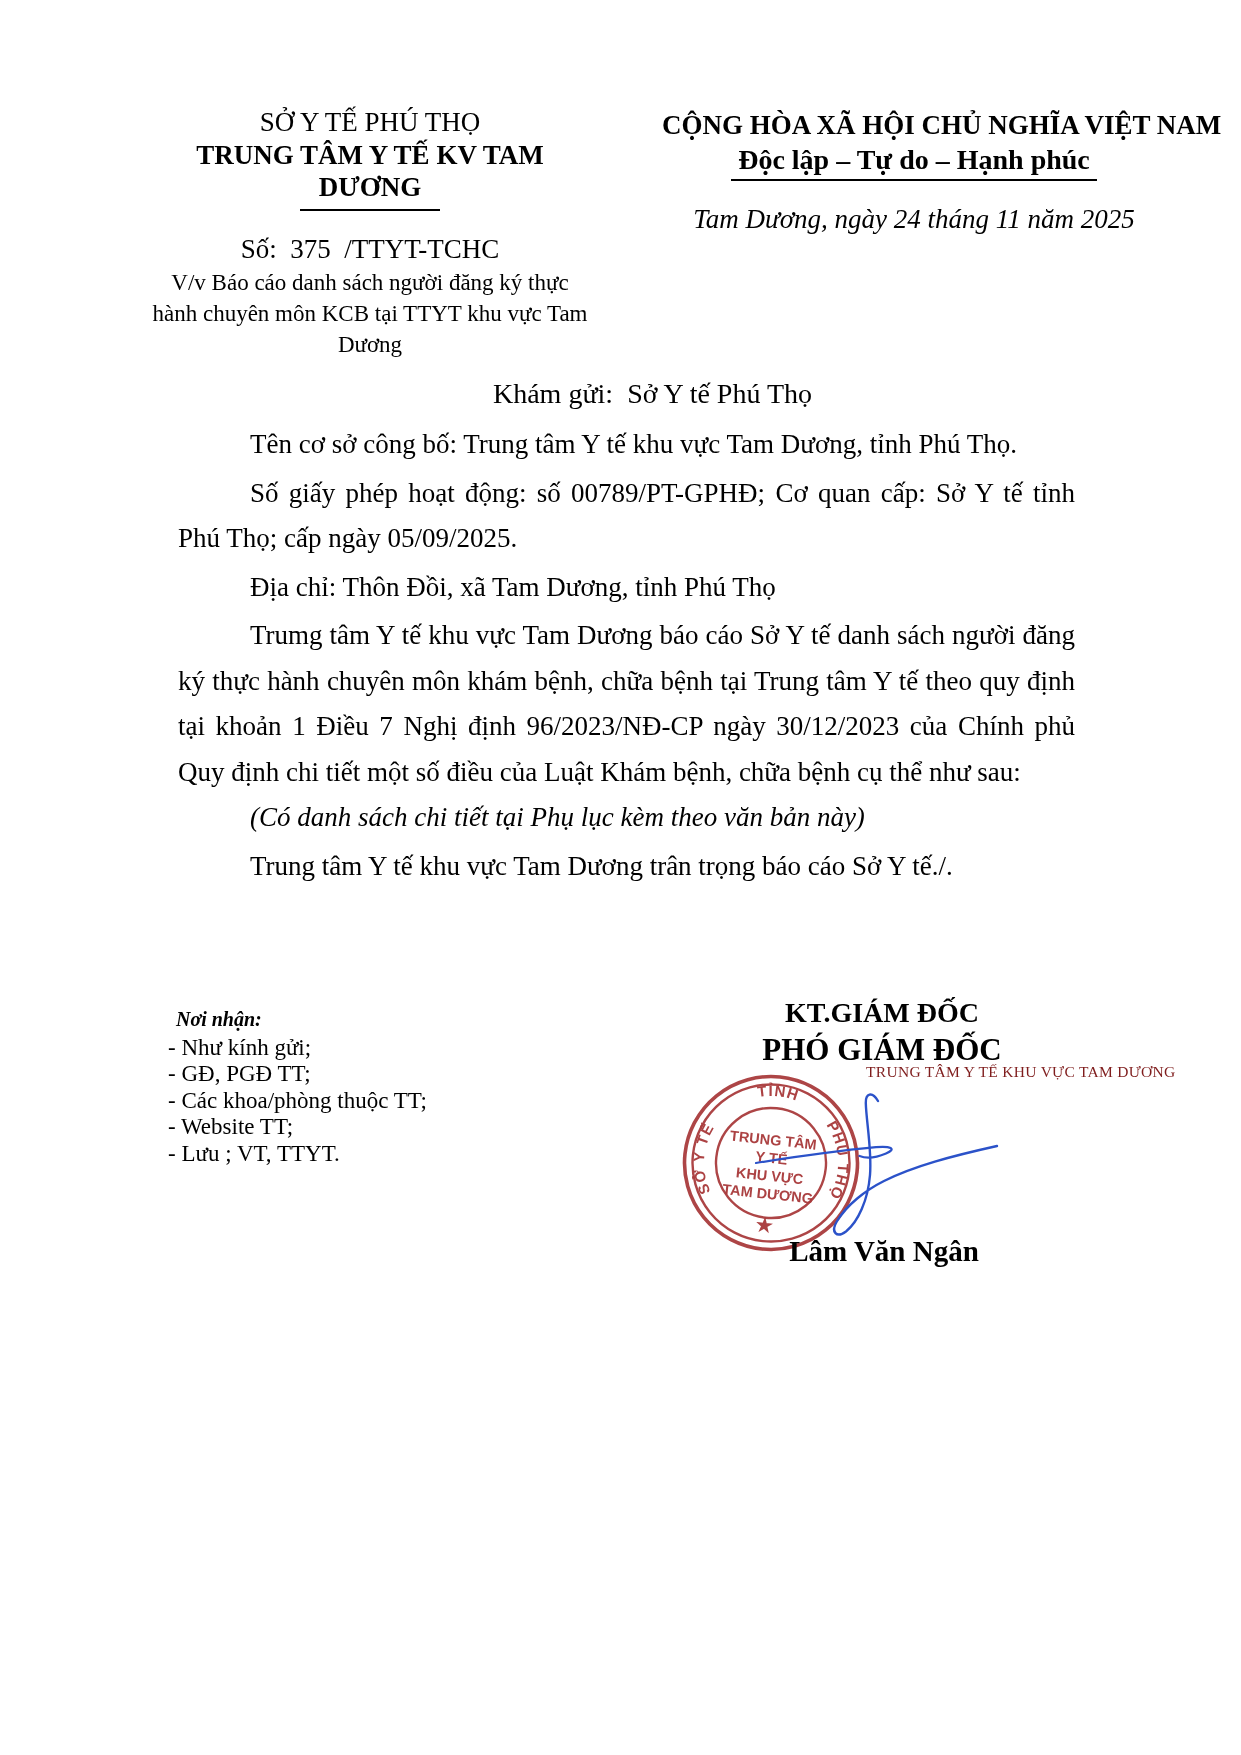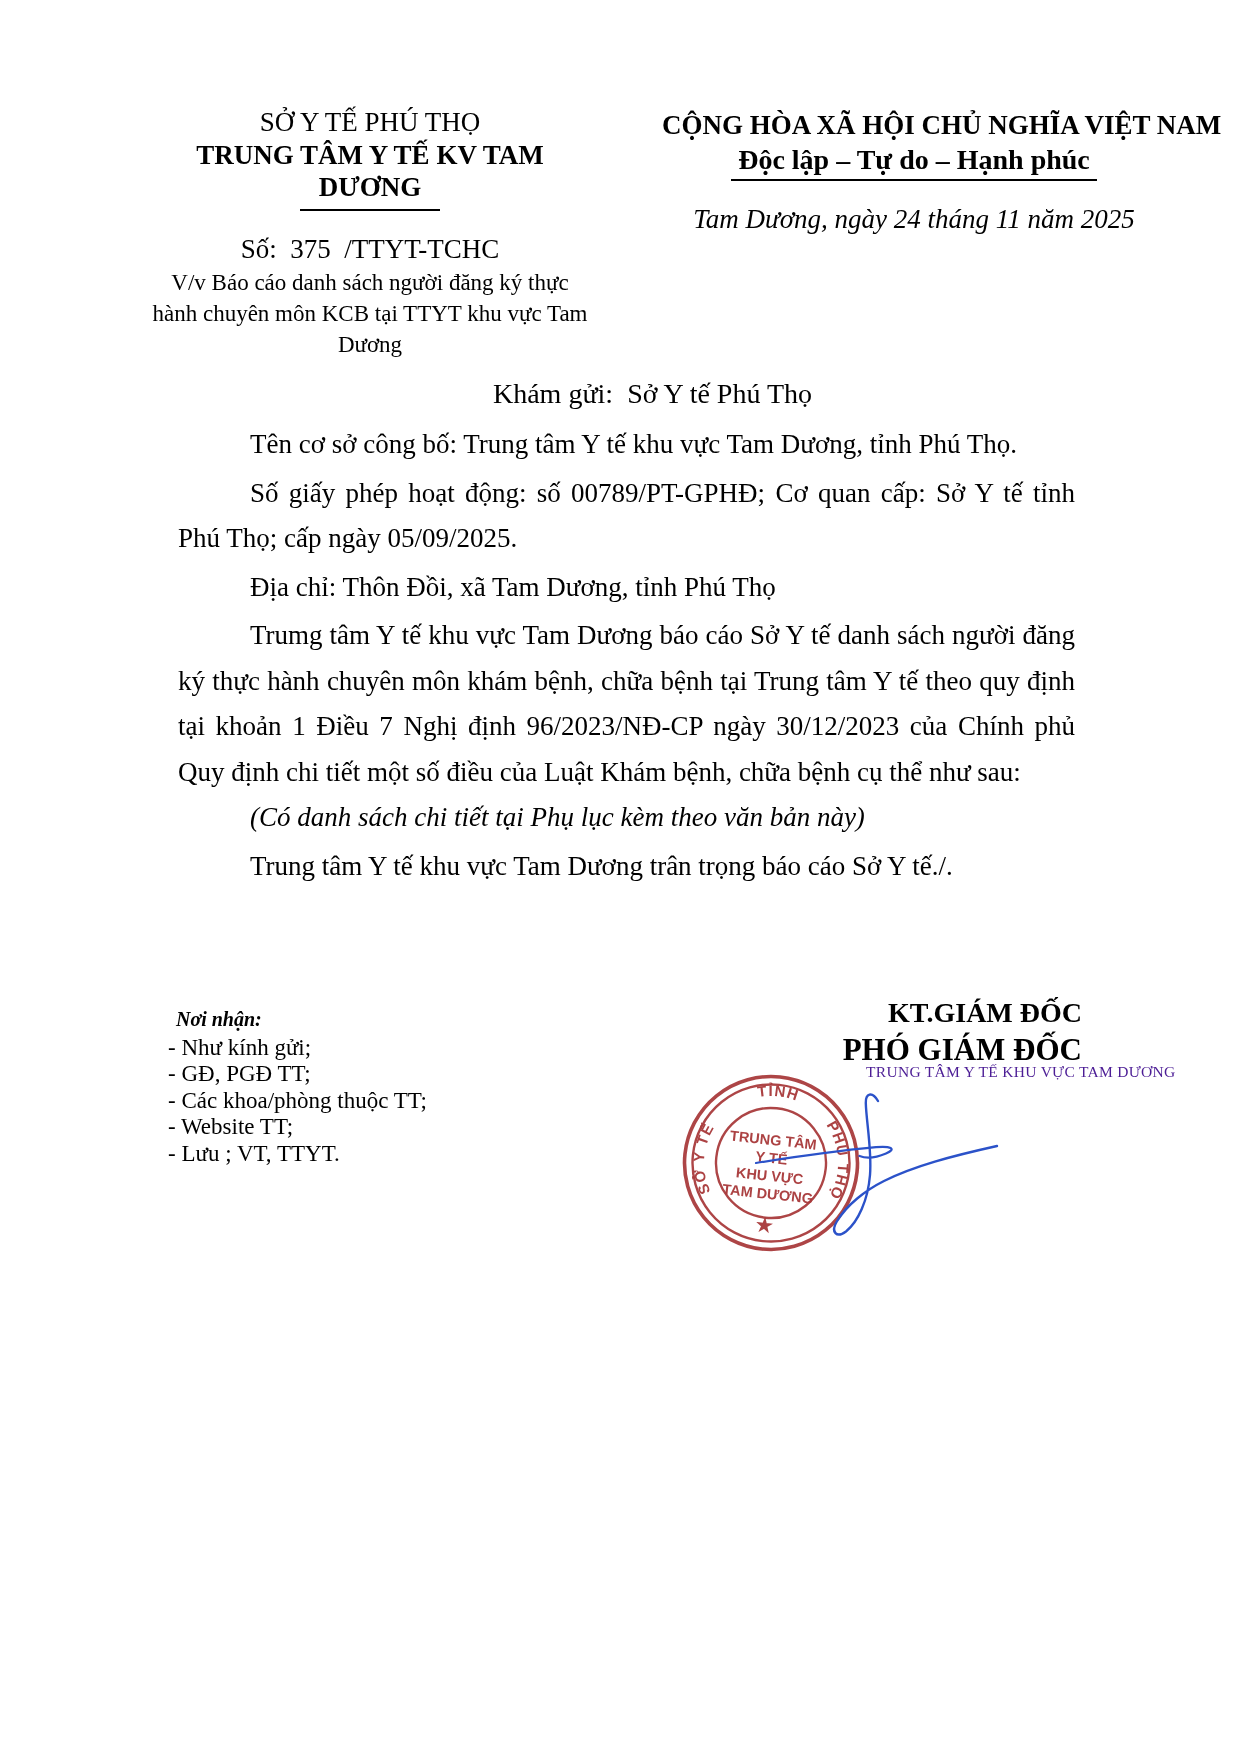--- a/index.html
+++ b/index.html
@@ -42,27 +42,27 @@
   .para{
     margin:3px 0 0 0;
     font-size:27px;line-height:45.5px;
     text-align:justify;text-indent:72px;
   }
   .para.note{font-style:italic;margin-top:0;}
   
   .recipients{position:absolute;left:168px;top:1003px;width:430px;}
   .rec-label{font-size:20px;line-height:32px;font-weight:bold;font-style:italic;margin-left:8px;}
   .rec-item{font-size:23px;line-height:26.4px;}
-  .sig-titles{position:absolute;left:682px;top:996px;width:400px;text-align:right;}
+  .sig-titles{position:absolute;left:682px;top:996px;width:400px;text-align:center;}
   .sig-kt{font-size:28px;line-height:33px;font-weight:bold;}
   .sig-pho{font-size:31px;line-height:36px;font-weight:bold;margin-top:3px;}
   .digital-note{
     position:absolute;left:866px;top:1063px;
     font-size:15.5px;line-height:18px;white-space:nowrap;
-    letter-spacing:0.3px;color:#4c1d95;
+    letter-spacing:0.3px;color:#7f1d1d;
   }
   .stamp-wrap{
     position:absolute;left:676px;top:1068px;width:190px;height:190px;
     transform:rotate(6deg);transform-origin:50% 50%;
     z-index:2;
   }
   .stamp-wrap svg{display:block;}
   .signature-svg{position:absolute;left:740px;top:1085px;z-index:3;}
   .signer-name{
     position:absolute;left:684px;top:1234px;width:400px;
@@ -150,14 +150,15 @@
              C 868 1200 858 1222 846 1231.5
              C 836.5 1238.5 830.5 1232 836.8 1221.5
              C 847 1204.5 866 1190 884 1181
              C 914 1166 952 1156 997 1146" fill="none" stroke="#2B52C9" stroke-width="2.4" stroke-linecap="round"></path>
     <path d="M 756 1163
              C 800 1156 846 1150 876 1147.2
              C 890 1146 897.5 1148.5 886 1153.5
              C 876.5 1157.5 866 1158.5 859.5 1156" fill="none" stroke="#2B52C9" stroke-width="2.2" stroke-linecap="round"></path>
   </svg>
 
+  <div class="signer-name">Lâm Văn Ngân</div>
 
 </div>
 
 </body></html>

